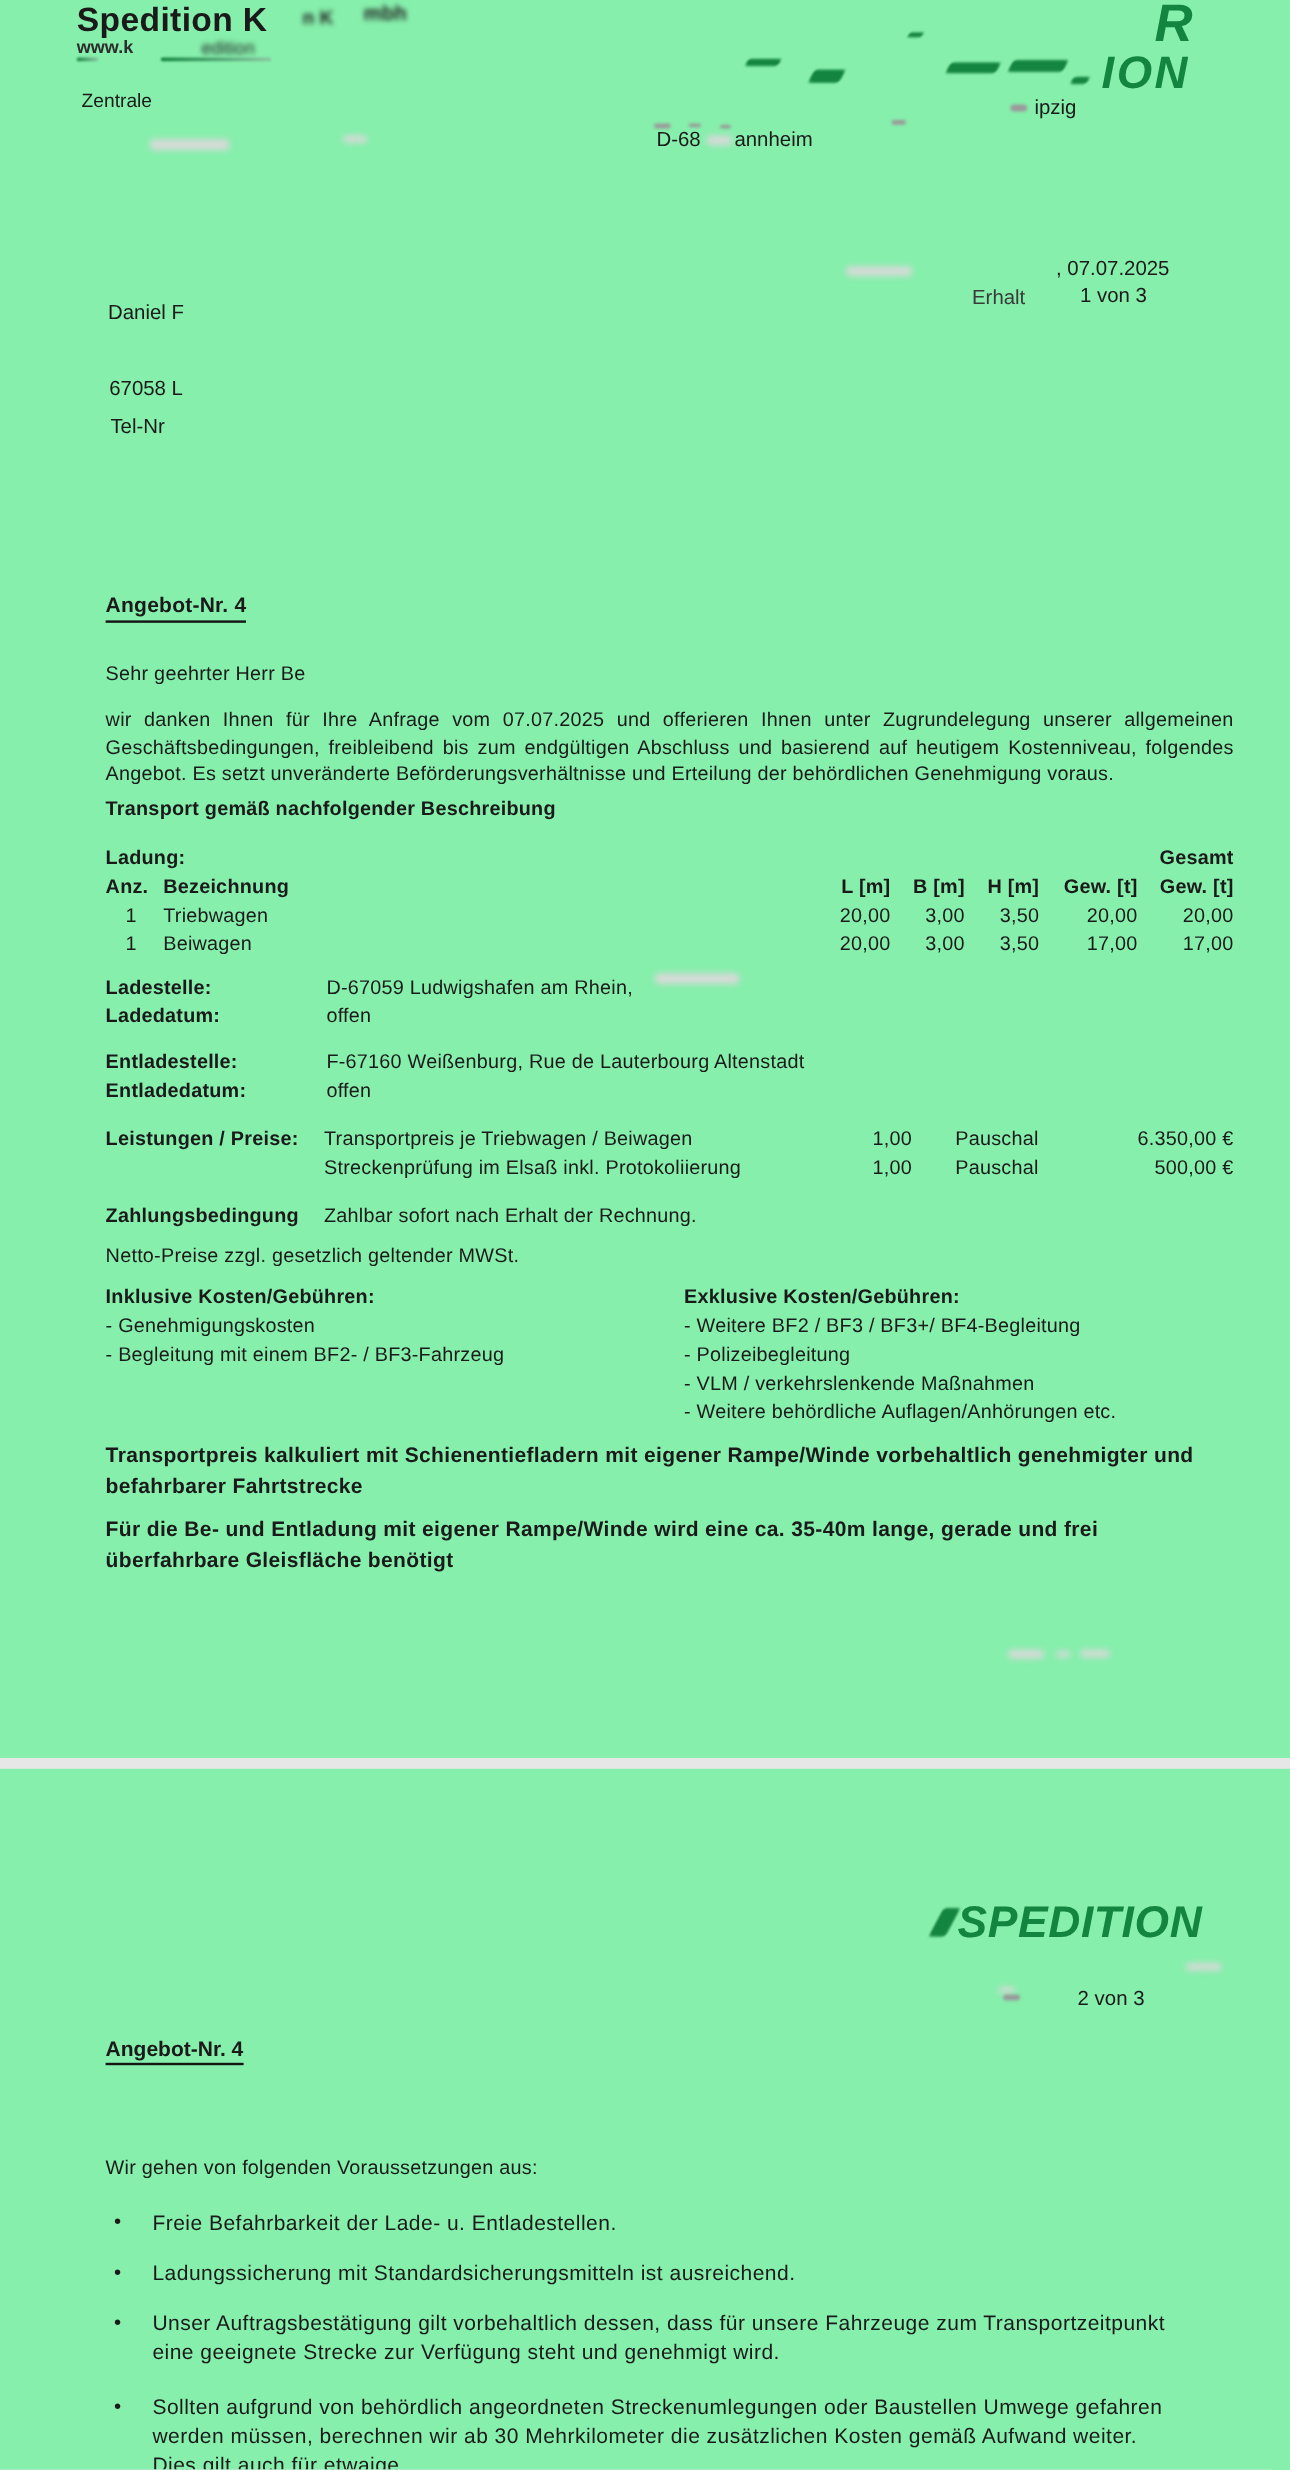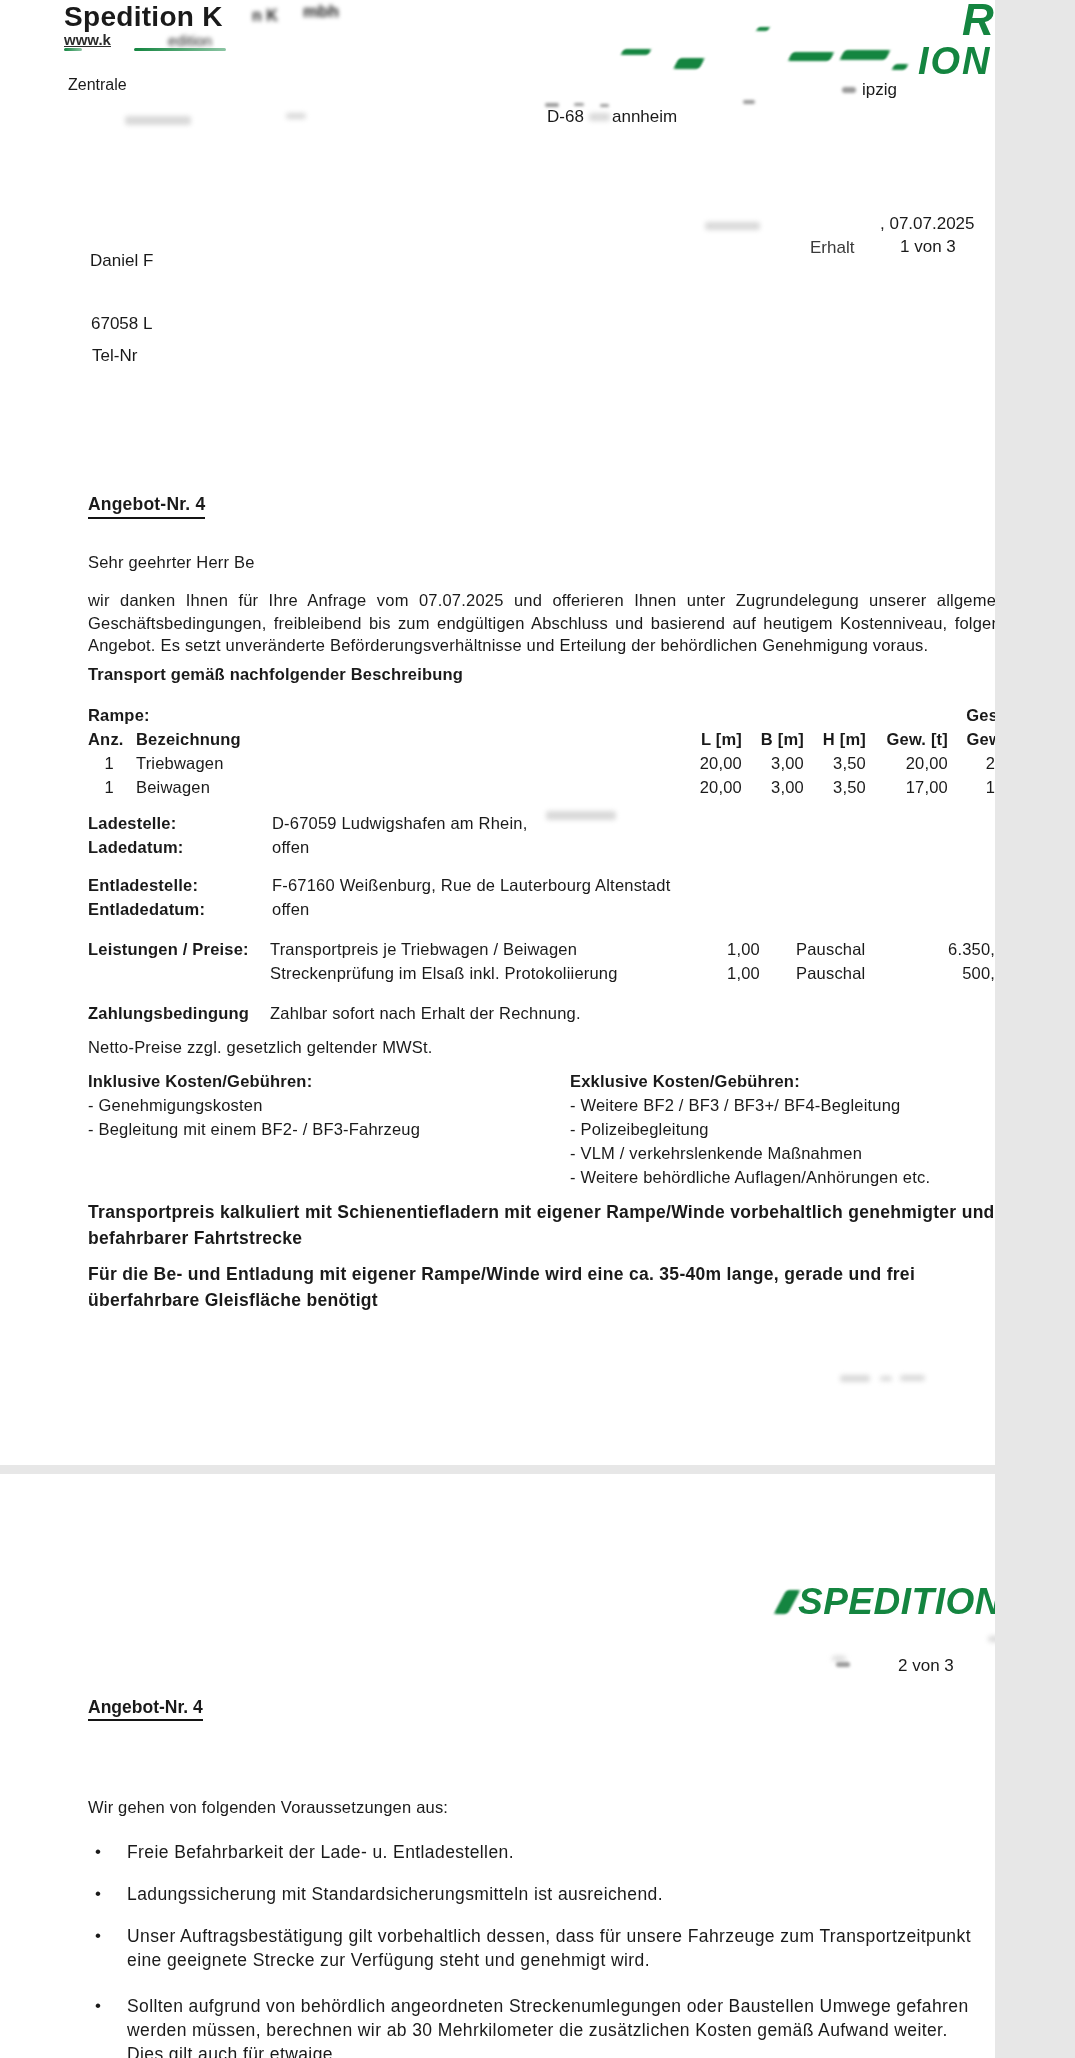--- a/index.html
+++ b/index.html
@@ -2,36 +2,36 @@
 <html><head>
 <meta charset="utf-8">
 <style>
   html,body{margin:0;padding:0;}
   body{
     width:1075px;height:2058px;position:relative;overflow:hidden;
     background:#e7e7e7;
     font-family:"Liberation Sans", sans-serif;
     color:#1a1a1a;
   }
-  .page{position:absolute;left:0;width:995px;background:#ffffff;overflow:hidden;}
+  .page{position:absolute;left:0;width:1075px;background:#86efac;overflow:hidden;}
   #page1{top:0;height:1465px;}
   #page2{top:1474px;height:584px;}
   .abs{position:absolute;}
   .b{font-weight:bold;}
   .sm{position:absolute;border-radius:3px;}
   .dark-sm{filter:blur(2.2px);color:#222;font-weight:bold;}
   .lite-sm{background:#d9d9d9;filter:blur(2.5px);}
   .gray-sm{background:#9a9a9a;filter:blur(1.4px);}
   .green-sm{background:#148540;filter:blur(1.1px);transform:skewX(-28deg);}
   .blur03{filter:blur(.35px);}
   .blur06{filter:blur(.6px);}
   .logo-letter{font-style:italic;font-weight:800;color:#148540;line-height:1;}
   
   .company-title{left:64px;top:1px;font-size:28px;font-weight:bold;letter-spacing:.3px;}
-  .website{left:64px;top:31px;font-size:15px;font-weight:bold;color:#2c2c2c;text-decoration:underline;}
+  .website{left:64px;top:31px;font-size:15px;font-weight:bold;color:#2c2c2c;}
   .gline{position:absolute;height:3px;background:linear-gradient(90deg,#148540,#8cc5a4);filter:blur(.7px);border-radius:2px;}
   
   .doc{position:absolute;left:88px;width:940px;top:492px;font-size:16.5px;line-height:24px;letter-spacing:.2px;}
   .offer-title{font-size:17.5px;font-weight:bold;display:inline-block;border-bottom:2px solid #141414;padding-bottom:1px;}
   .salutation{margin-top:31px;}
   .intro{margin-top:15px;text-align:justify;line-height:22.5px;}
   .transport-heading{margin-top:5px;font-weight:bold;}
   
   .ladung{margin-top:17px;display:grid;grid-template-columns:34px 556px 64px 62px 62px 82px 80px;}
   .ladung .num{text-align:right;}
@@ -121,21 +121,21 @@
       <span class="offer-title">Angebot-Nr. 4</span>
     </div>
 
     <div class="salutation">Sehr geehrter Herr Be</div>
 
     <div class="intro">wir danken Ihnen für Ihre Anfrage vom 07.07.2025 und offerieren Ihnen unter Zugrundelegung unserer allgemeinen Geschäftsbedingungen, freibleibend bis zum endgültigen Abschluss und basierend auf heutigem Kostenniveau, folgendes Angebot. Es setzt unveränderte Beförderungsverhältnisse und Erteilung der behördlichen Genehmigung voraus.</div>
 
     <div class="transport-heading">Transport gemäß nachfolgender Beschreibung</div>
 
     <div class="ladung">
-      <div class="b" style="grid-column:1 / span 2;">Rampe:</div>
+      <div class="b" style="grid-column:1 / span 2;">Ladung:</div>
       <div class="gesamt-top">Gesamt</div>
 
       <div class="b">Anz.</div>
       <div class="b bez">Bezeichnung</div>
       <div class="b num">L [m]</div>
       <div class="b num">B [m]</div>
       <div class="b num">H [m]</div>
       <div class="b num">Gew. [t]</div>
       <div class="b num">Gew. [t]</div>
 

